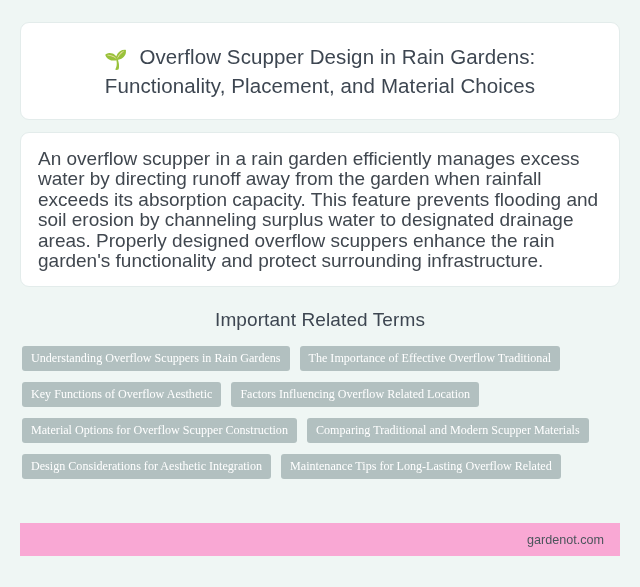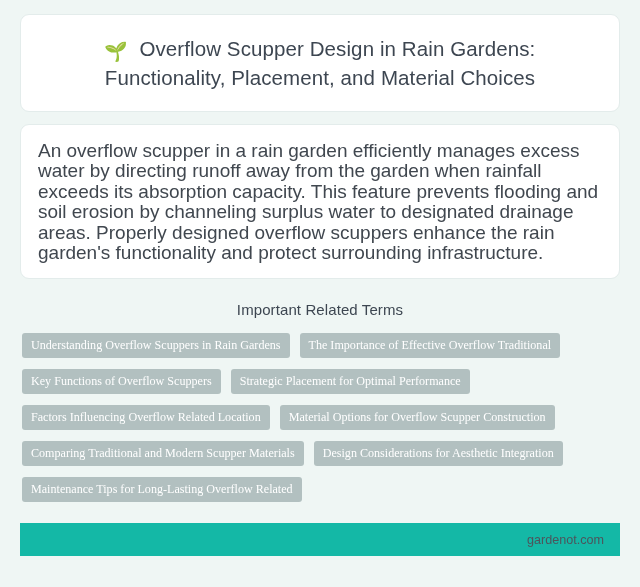--- a/index.html
+++ b/index.html
@@ -12,21 +12,21 @@
     background: #eff6f4;
     font-family: "Liberation Sans", sans-serif;
     overflow: hidden;
   }
 
   .page {
     position: relative;
     width: 640px;
     height: 567px;
     box-sizing: border-box;
-    padding: 14px 20px 0 20px;
+    padding: 22px 20px 0 20px;
   }
 
   
   .card {
     background: #ffffff;
     border: 1px solid #e3eceb;
     border-radius: 9px;
     box-sizing: border-box;
     width: 600px;
   }
@@ -67,21 +67,21 @@
   .desc-text {
     font-size: 19px;
     line-height: 20.4px;
     color: #40474f;
     margin: 0;
   }
 
   
   .terms-heading {
     text-align: center;
-    font-size: 15px;
+    font-size: 19px;
     color: #3d4651;
     font-weight: normal;
     margin: 22px 0 0 0;
     letter-spacing: 0.1px;
   }
 
   .pill-cloud {
     margin-top: 15px;
     display: flex;
     flex-wrap: wrap;
@@ -102,21 +102,21 @@
     cursor: pointer;
   }
 
   
   .footer-band {
     position: absolute;
     left: 20px;
     top: 523px;
     width: 600px;
     height: 33px;
-    background: #14b8a6;
+    background: #f9a8d4;
     display: flex;
     align-items: center;
     justify-content: flex-end;
     box-sizing: border-box;
     padding-right: 16px;
   }
 
   .footer-text {
     font-size: 12.6px;
     color: #4c555c;
@@ -135,22 +135,21 @@
 
   <div class="card desc-card">
     <p class="desc-text">An overflow scupper in a rain garden efficiently manages excess water by directing runoff away from the garden when rainfall exceeds its absorption capacity. This feature prevents flooding and soil erosion by channeling surplus water to designated drainage areas. Properly designed overflow scuppers enhance the rain garden's functionality and protect surrounding infrastructure.</p>
   </div>
 
   <h2 class="terms-heading">Important Related Terms</h2>
 
   <div class="pill-cloud">
     <span class="pill">Understanding Overflow Scuppers in Rain Gardens</span>
     <span class="pill">The Importance of Effective Overflow Traditional</span>
-    <span class="pill">Key Functions of Overflow Scuppers</span>
-    <span class="pill">Strategic Placement for Optimal Performance</span>
+    <span class="pill">Key Functions of Overflow Aesthetic</span>
     <span class="pill">Factors Influencing Overflow Related Location</span>
     <span class="pill">Material Options for Overflow Scupper Construction</span>
     <span class="pill">Comparing Traditional and Modern Scupper Materials</span>
     <span class="pill">Design Considerations for Aesthetic Integration</span>
     <span class="pill">Maintenance Tips for Long-Lasting Overflow Related</span>
   </div>
 
   <div class="footer-band">
     <span class="footer-text">gardenot.com</span>
   </div>

